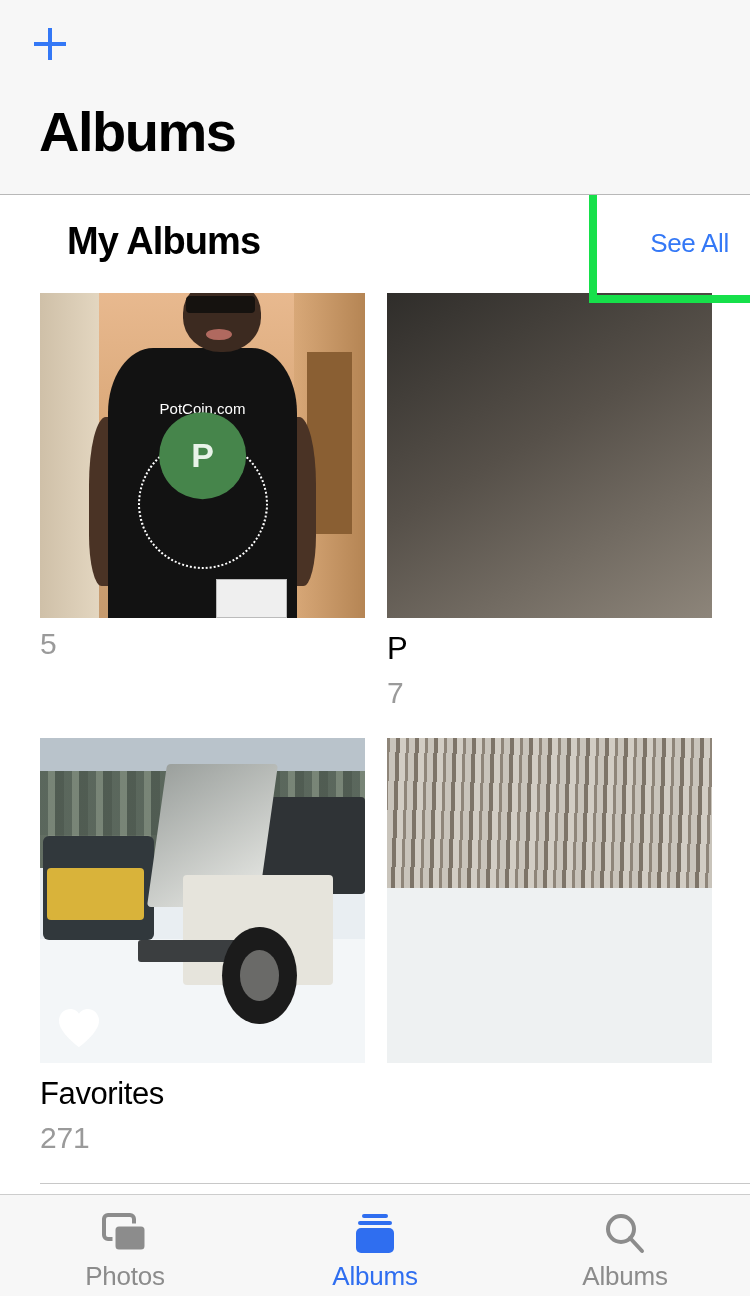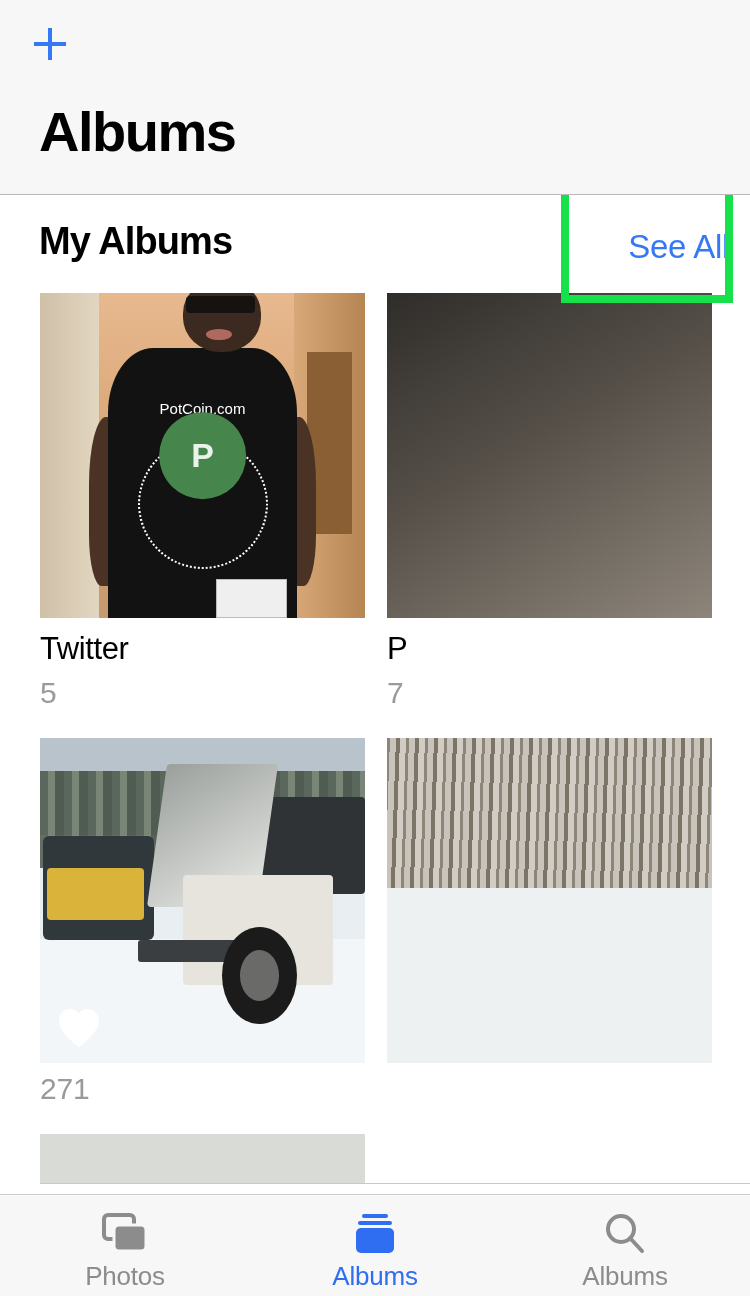--- a/index.html
+++ b/index.html
@@ -30,32 +30,33 @@
     font-size: 56px; font-weight: bold; color: #000;
     letter-spacing: -1.5px; line-height: 1;
   }
 
   
   .content {
     position: absolute; top: 195px; left: 0;
     width: 750px; height: 989px;
     background: #fff;
     overflow: hidden;
+    padding-left: 28px;
   }
   .section-head {
     position: relative; height: 98px;
   }
   .section-title {
     position: absolute; left: 39px; top: 24px;
     font-size: 38px; font-weight: bold; color: #000;
     letter-spacing: -0.9px; line-height: 1.2;
   }
   .see-all {
     position: absolute; right: 17px; top: 31px;
-    font-size: 33px; color: #3478f6;
+    font-size: 26px; color: #3478f6;
     letter-spacing: -0.3px;
     cursor: pointer;
     padding: 2px 4px;
   }
   
   .highlight-box {
     position: absolute;
     left: 561px; top: -12px;
     width: 172px; height: 120px;
     border: 8px solid #16e04a;
@@ -244,21 +245,20 @@
             <div class="torso"></div>
             <div class="head"></div>
               <div class="shades"></div>
               <div class="mouth"></div>
             <div class="brandtxt">PotCoin.com</div>
             <div class="ring"></div>
             <div class="pcoin">P</div>
             <div class="box"></div>
           </div>
         </div>
-        <div class="album-name">Twitter</div>
         <div class="album-count">5</div>
       </div>
 
       <div class="album-cell partial">
         <div class="thumb">
           <div class="art" style="background:linear-gradient(150deg,#2f2d2a 0%,#565049 45%,#8d857a 100%);"></div>
         </div>
         <div class="album-name">P</div>
         <div class="album-count">7</div>
       </div>
@@ -272,20 +272,21 @@
             <div class="body2"></div>
               <div class="hood"></div>
               <div class="body"></div>
             <div class="bumper"></div>
               <div class="tire"></div>
           </div>
           <svg class="fav-heart" viewBox="0 0 24 22">
             <path d="M12 21 C12 21 1.5 13.6 1.5 7.2 C1.5 3.6 4.2 1 7.4 1 C9.6 1 11.3 2.2 12 3.6 C12.7 2.2 14.4 1 16.6 1 C19.8 1 22.5 3.6 22.5 7.2 C22.5 13.6 12 21 12 21 Z" fill="#ffffff"></path>
           </svg>
         </div>
+        <div class="album-name">Favorites</div>
         <div class="album-count">271</div>
       </div>
 
       <div class="album-cell">
         <div class="thumb">
           <div class="art art-rover">
             <div class="woods"></div>
 
           </div>
         </div>

